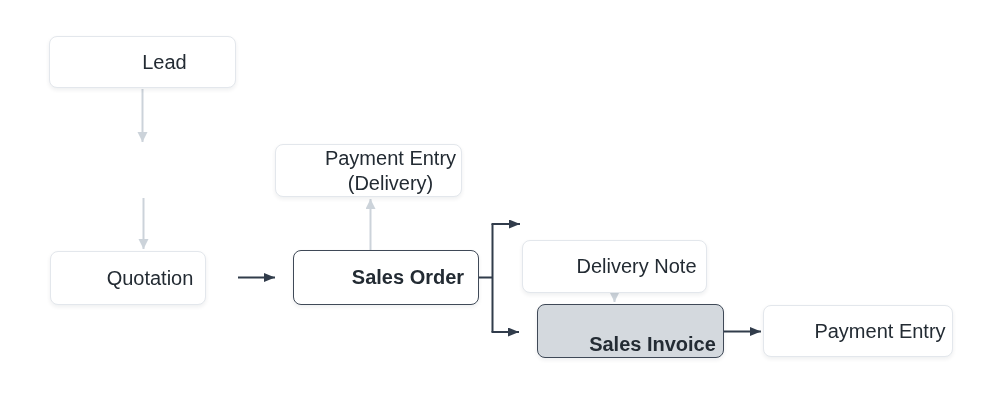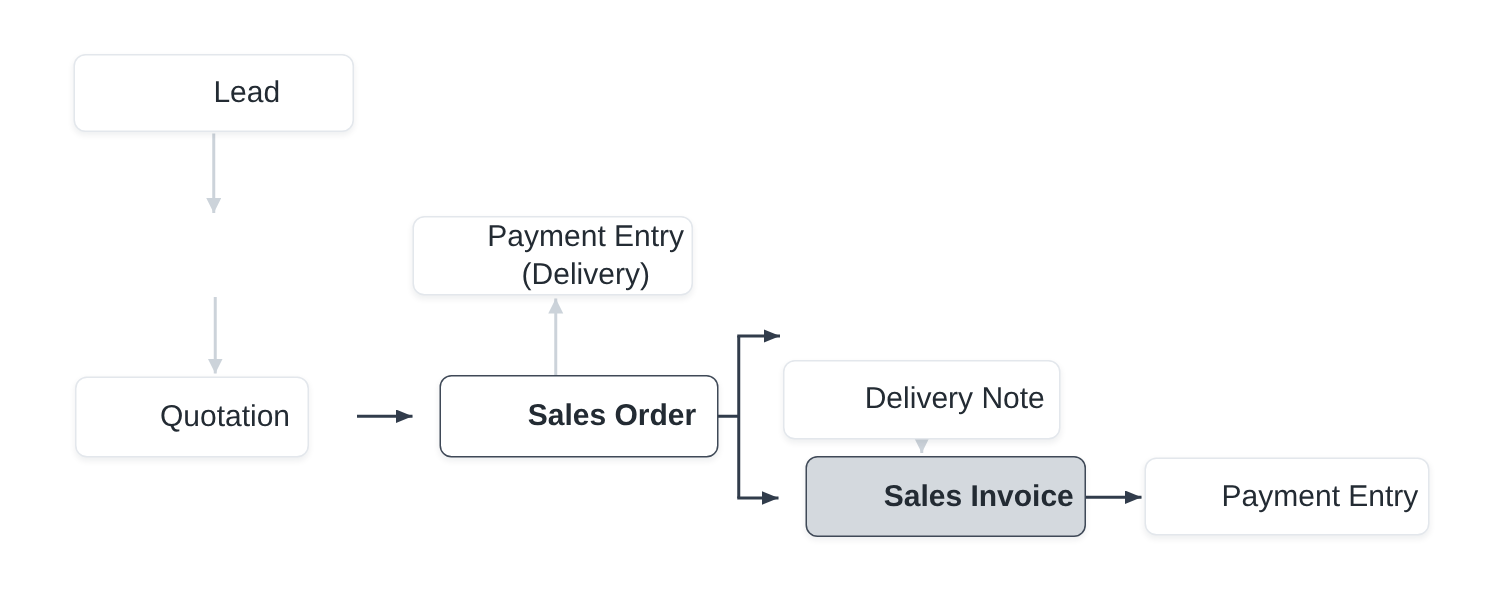--- a/index.html
+++ b/index.html
@@ -40,20 +40,21 @@
     line-height: 1.25;
     padding-left: 44px;
   }
   .node--strong {
     border: 1.5px solid #3f4957;
     font-weight: 700;
     margin-left: 16px;
   }
   .node--filled {
     background: #d4d9de;
+    justify-content: flex-end;
   }
   
   .n-lead               { left: 49px;  top: 36px;  width: 187px; height: 52px; }
   .n-opportunity        { left: 51px;  top: 144px; width: 186px; height: 53px; }
   .n-quotation          { left: 50px;  top: 251px; width: 156px; height: 54px; }
   .n-payment-entry-adv  { left: 275px; top: 144px; width: 187px; height: 53px; }
   .n-sales-order        { left: 277px; top: 250px; width: 186px; height: 55px; }
   .n-delivery-note      { left: 522px; top: 196px; width: 185px; height: 53px; margin-top: 44px; }
   .n-sales-invoice      { left: 521px; top: 304px; width: 187px; height: 54px; }
   .n-payment-entry      { left: 763px; top: 305px; width: 190px; height: 52px; }

